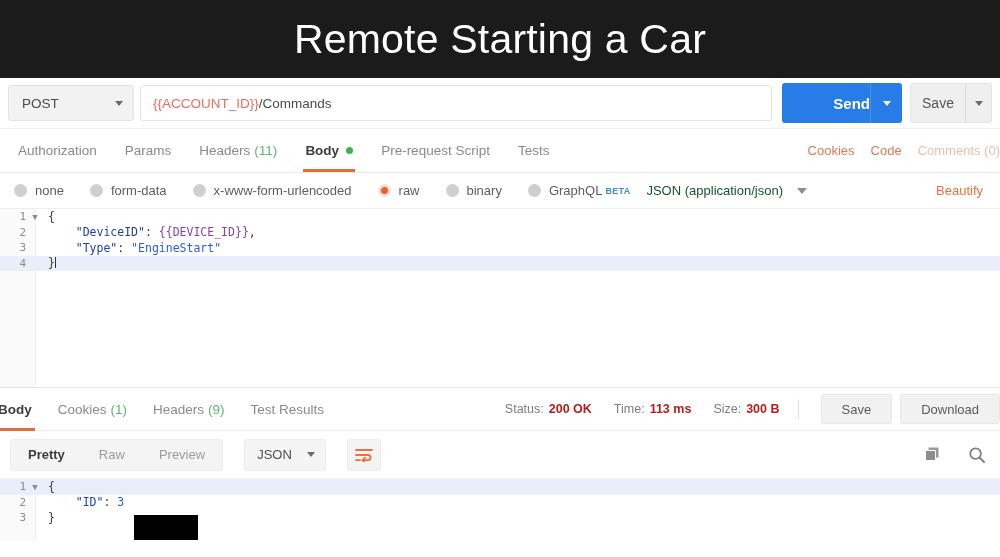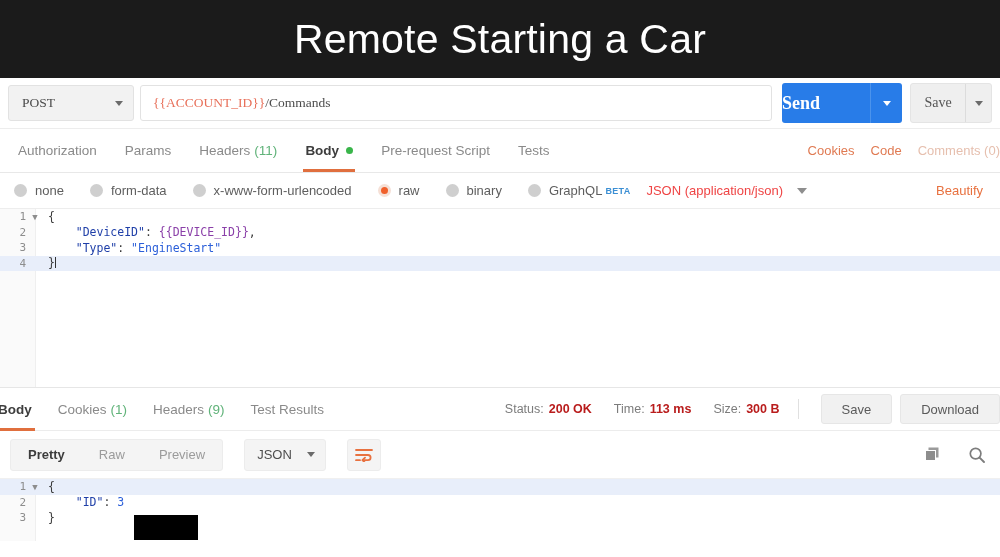--- a/index.html
+++ b/index.html
@@ -20,21 +20,20 @@
     color: #ffffff; font-size: 41px; font-weight: 400;
     letter-spacing: .2px; line-height: 1;
   }
 
   
   .url-row {
     height: 51px; background:#fff;
     display: flex; align-items: center;
     padding: 0 8px 0 8px; gap: 0;
     border-bottom: 1px solid #ededed;
-    font-family: Liberation Serif, serif;
   }
   .method-select {
     width: 126px; height: 36px;
     background: #f2f2f2; border: 1px solid #e2e2e2; border-radius: 3px;
     display: flex; align-items: center; justify-content: space-between;
     padding: 0 10px 0 13px;
     font-size: 13.5px; color: #4b4b4b;
   }
   .caret { width:0;height:0;border-left:4.5px solid transparent;border-right:4.5px solid transparent;border-top:5.5px solid #6b6b6b; }
   .caret.light { border-top-color:#ffffff; }
@@ -44,21 +43,21 @@
     display:flex; align-items:center; padding: 0 12px;
     font-size: 13.5px; color: #4c4c4c; white-space: nowrap; overflow:hidden;
   }
   .url-var { color: #e8705a; }
   .send-btn {
     margin-left: 10px; height: 40px; width: 120px;
     background: #287ce8; border-radius: 3px;
     display:flex; align-items:center;
   }
   .send-btn .send-label {
-    flex:1; text-align:left; color:#fff; font-size:18px; font-weight:bold;
+    flex:1; text-align:right; color:#fff; font-size:15px; font-weight:bold;
   }
   .send-btn .send-caret-box {
     width: 32px; height: 100%;
     border-left: 1px solid #4b93ec;
     display:flex; align-items:center; justify-content:center;
   }
   .save-btn {
     margin-left: 8px; height: 40px; width: 82px;
     background: #efefef; border:1px solid #e4e4e4; border-radius:3px;
     display:flex; align-items:center;
@@ -107,21 +106,21 @@
     content:""; width:7px;height:7px;border-radius:50%;background:#f0602b;
   }
   .radio-opt .lbl { font-size:13px; color:#5e5e5e; }
   .beta-sup {
     font-size:9px; color:#3b8fd4; font-weight:bold;
     vertical-align: super; margin-left: 3px; letter-spacing:.3px;
   }
   .ctype {
     display:flex; align-items:center; margin-left: 4px;
   }
-  .ctype .ctype-label { font-size:13px; color:#ef4444; }
+  .ctype .ctype-label { font-size:13px; color:#14532d; }
   .ctype .ctype-caret {
     margin-left: 14px; width:0;height:0;
     border-left:5px solid transparent;border-right:5px solid transparent;border-top:6px solid #8e8e8e;
   }
   .bodytype-row .spacer { flex:1; }
   .beautify { font-size:13px; color:#e8713f; padding-right: 17px; }
 
   
   .req-editor {
     position: relative; height: 178px; background:#fff;

